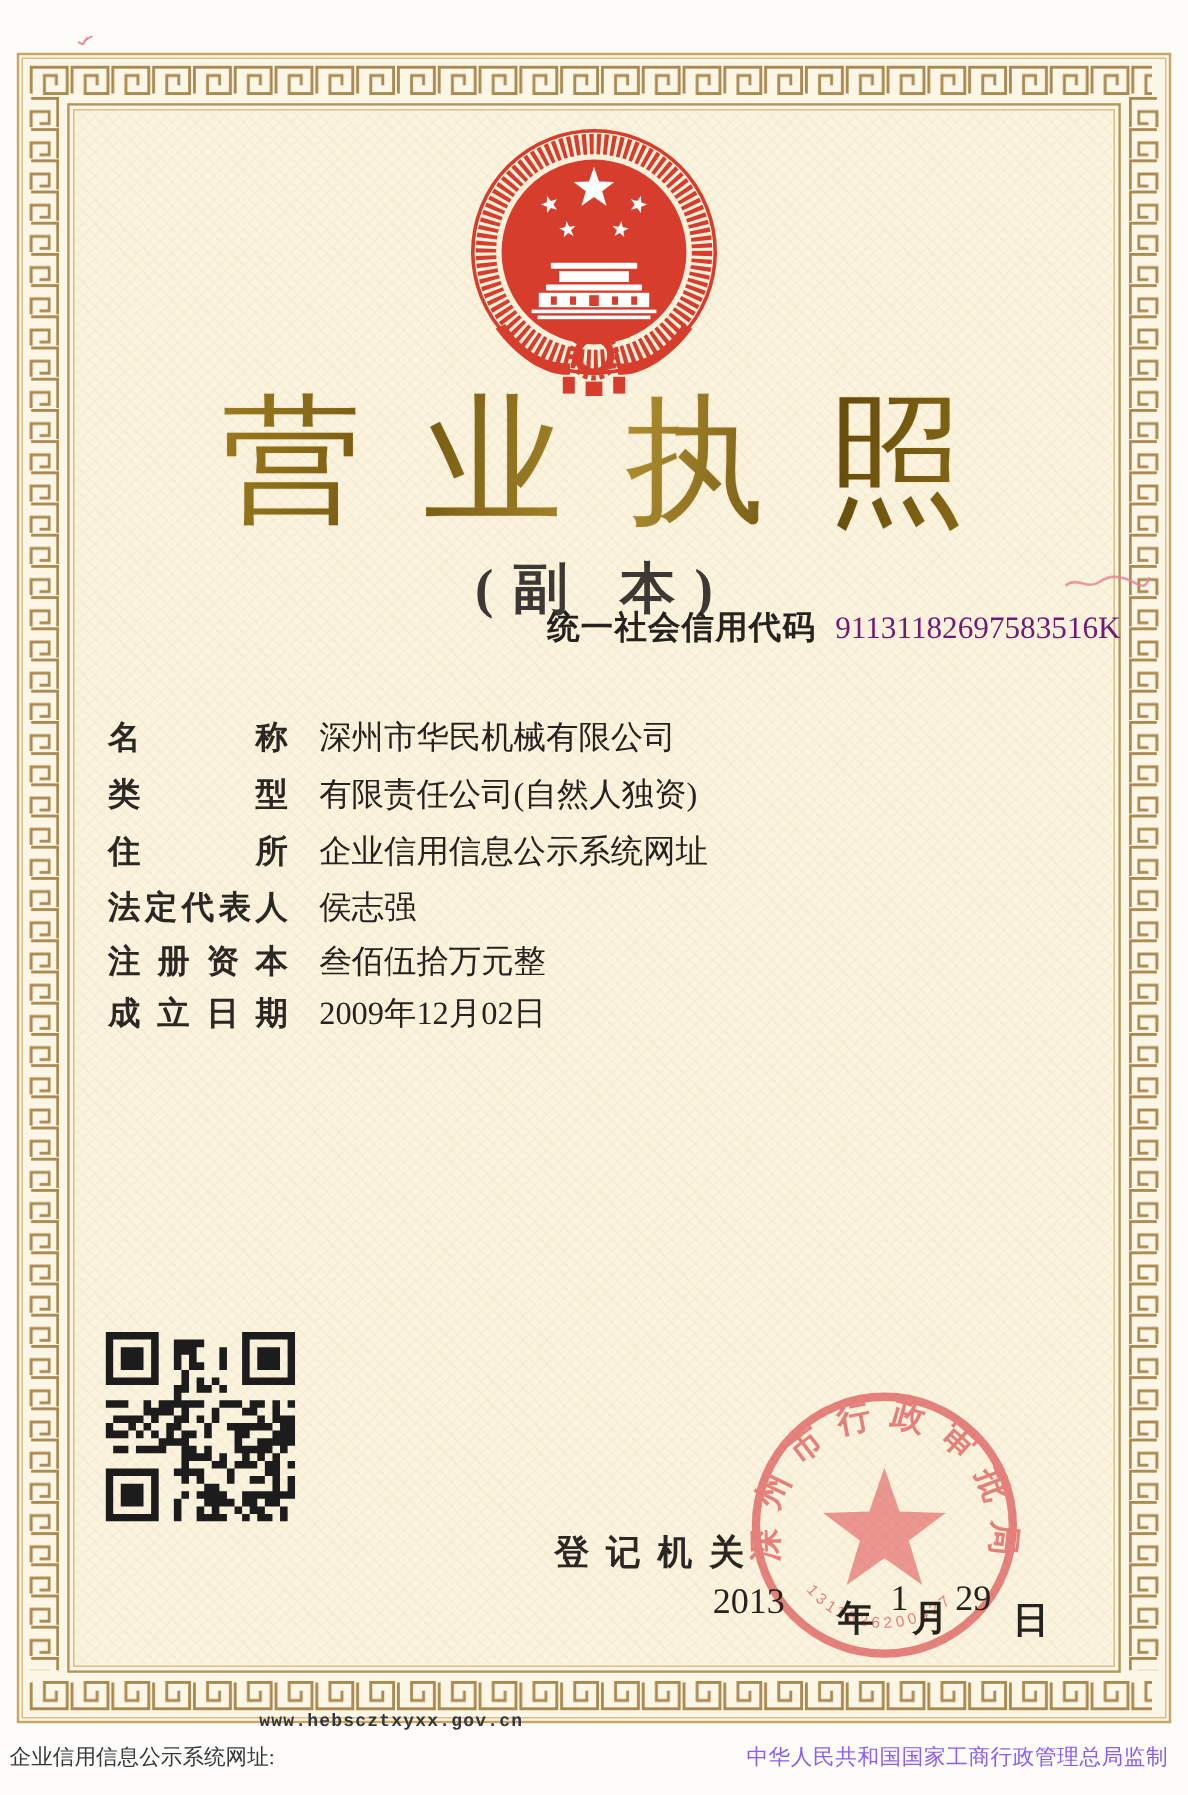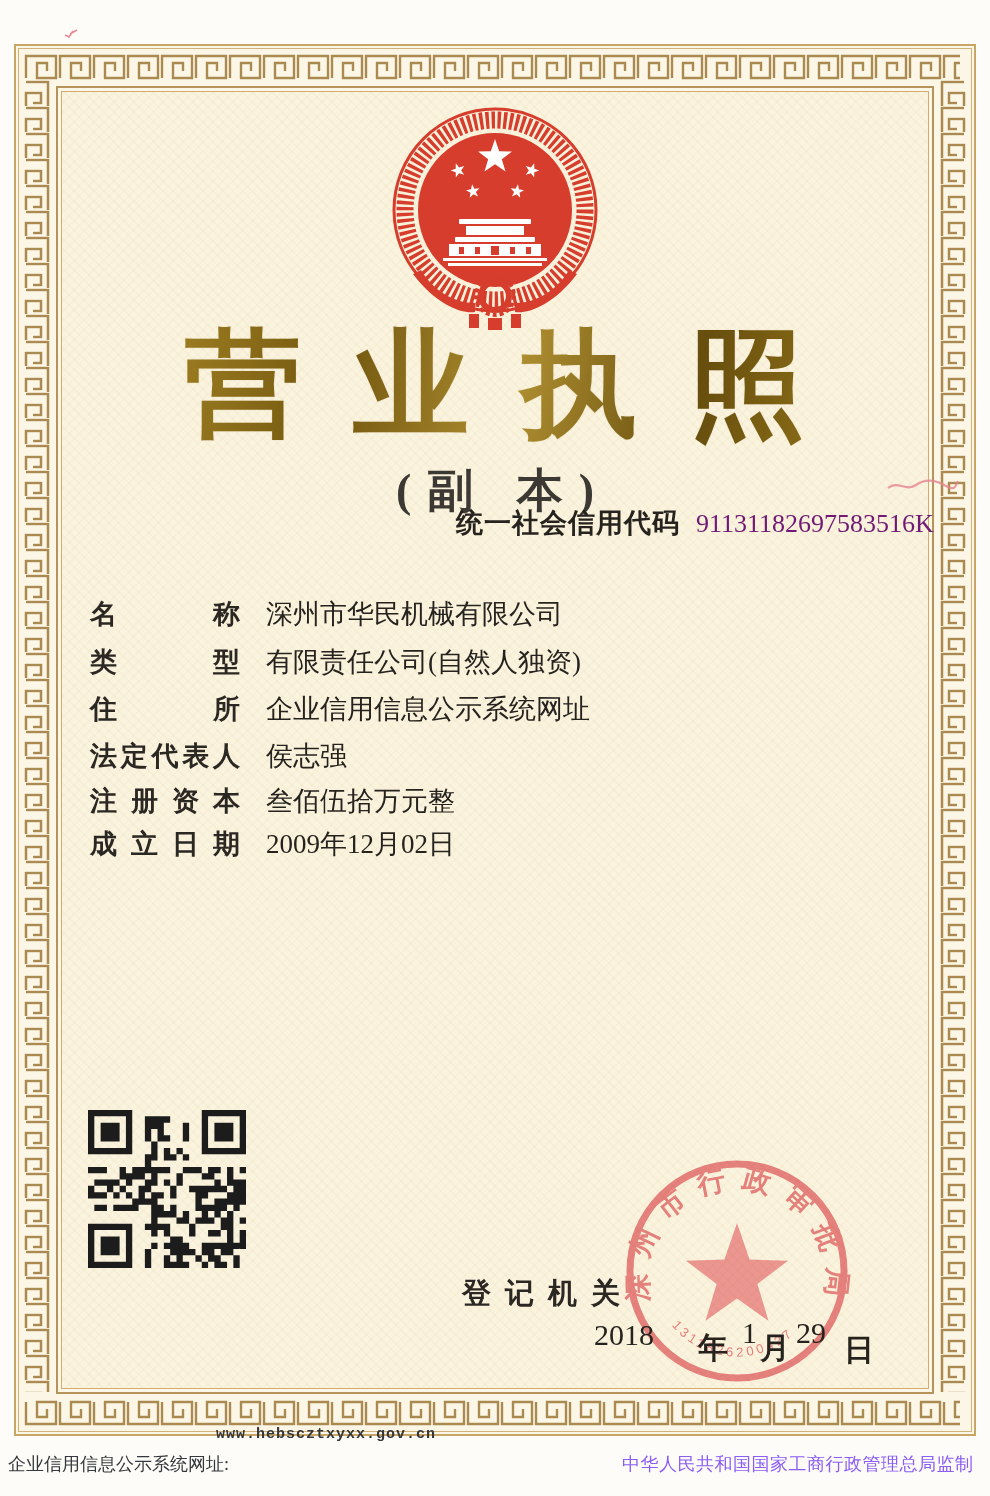--- a/index.html
+++ b/index.html
@@ -30,21 +30,21 @@
       repeating-linear-gradient(45deg, rgba(208,182,126,.07) 0 2px, transparent 2px 7px),
       repeating-linear-gradient(-45deg, rgba(208,182,126,.06) 0 2px, transparent 2px 7px);
   }
 
   
   .emblem{position:absolute;left:385px;top:102px;width:220px;height:232px;}
 
   
   .title{
     position:absolute;left:0;top:322px;width:100%;
-    text-align:center;font-size:116px;font-weight:700;line-height:1.1;
+    text-align:center;font-size:116px;font-weight:400;line-height:1.1;
     letter-spacing:52px;padding-left:52px;box-sizing:border-box;
     background:linear-gradient(100deg,#6b500e 0%,#b8942c 16%,#7a5c10 34%,#caa63e 52%,#6b500e 70%,#ab8820 88%,#7a5c10 100%);
     -webkit-background-clip:text;background-clip:text;
     color:#9a7a1c;-webkit-text-fill-color:transparent;
     text-shadow:0 0 1px rgba(90,70,10,.25);
   }
   .subtitle{
     position:absolute;left:0;top:460px;width:100%;text-align:center;
     font-size:46px;font-weight:600;letter-spacing:16px;padding-left:16px;
     box-sizing:border-box;color:#3c3833;
@@ -214,21 +214,21 @@
     <circle cx="124" cy="124" r="107" fill="none" stroke="#e8737c" stroke-width="7"></circle>
     <use href="#star5" transform="translate(124,127) scale(3.0)" fill="#ee8d95"></use>
     <text font-size="28" font-weight="700" letter-spacing="14" fill="#e8737c" font-family="Liberation Serif, DejaVu Serif, serif">
       <textPath href="#sealTopArc" startOffset="4">深州市行政审批局</textPath>
     </text>
     <text font-size="13" letter-spacing="3.5" fill="#e8737c" font-family="Liberation Sans, DejaVu Sans, sans-serif">
       <textPath href="#sealBotArc" startOffset="8">1311826200427</textPath>
     </text>
   </svg>
 
-  <span class="date-piece dp-year">2018</span>
+  <span class="date-piece dp-year">2013</span>
   <span class="date-piece dp-year-label">年</span>
   <span class="date-piece dp-month">1</span>
   <span class="date-piece dp-month-label">月</span>
   <span class="date-piece dp-day">29</span>
   <span class="date-piece dp-day-label">日</span>
 
   <div class="footer-url">www.hebscztxyxx.gov.cn</div>
   <div class="footer-left">企业信用信息公示系统网址:</div>
   <div class="footer-right">中华人民共和国国家工商行政管理总局监制</div>
 

